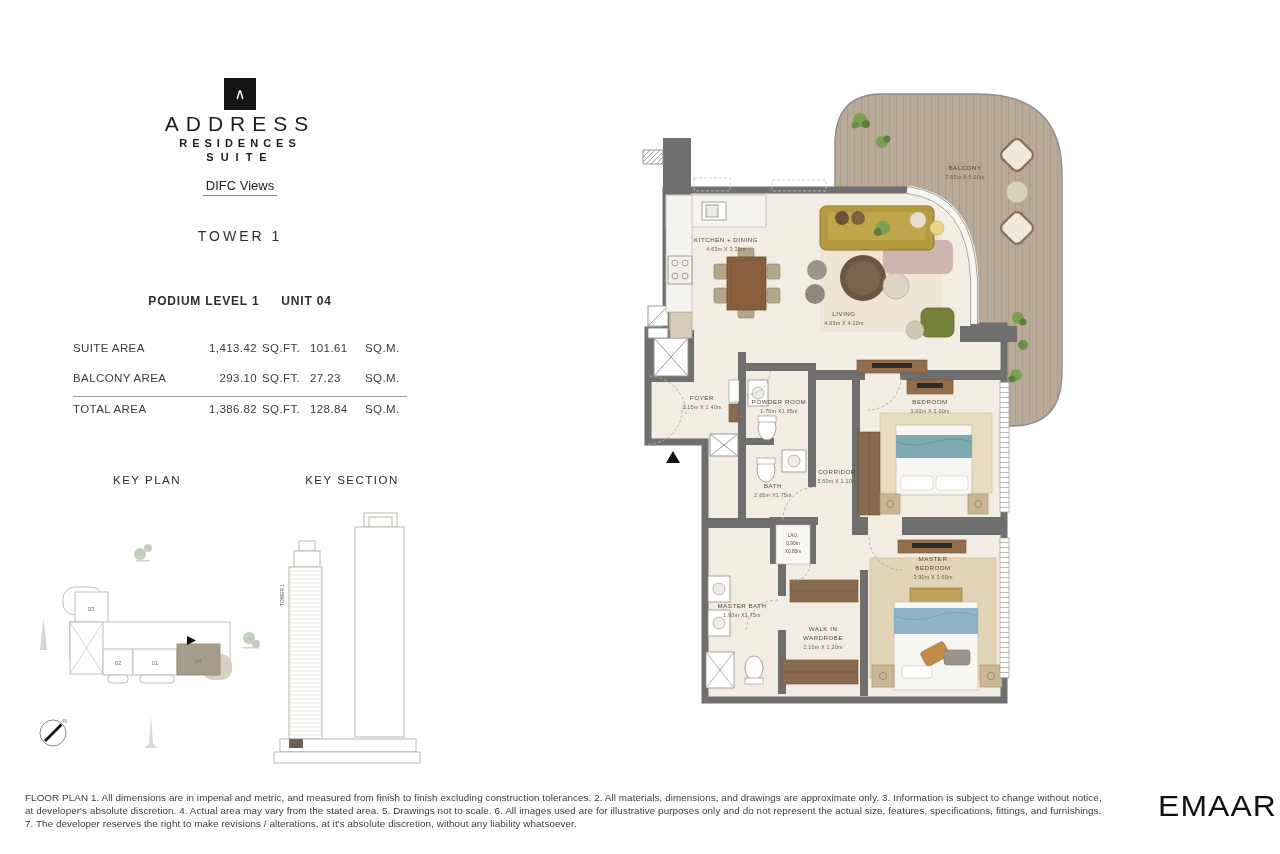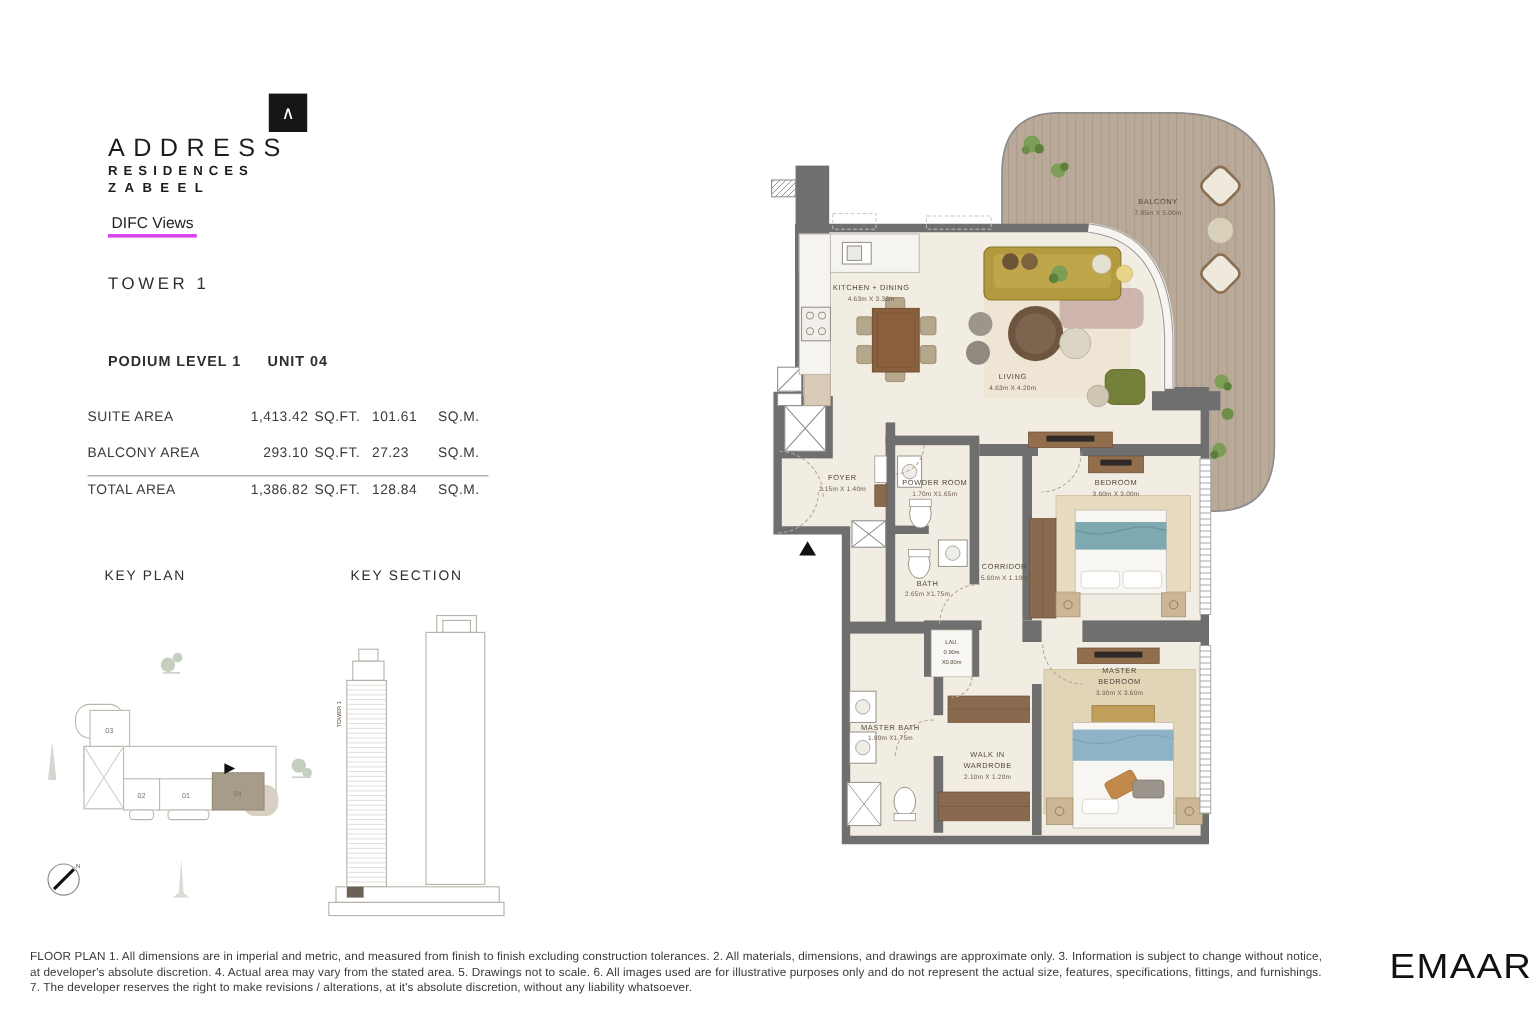--- a/index.html
+++ b/index.html
@@ -1,26 +1,26 @@
 <!DOCTYPE html>
 <html><head>
 <meta charset="utf-8">
 <style>
   html,body{margin:0;padding:0;background:#e8e8e8}
   .page{position:relative;width:1280px;height:854px;background:#ffffff;margin:0 auto;
         font-family:"Liberation Sans",sans-serif;color:#3c3c3c;overflow:hidden}
   .abs{position:absolute}
-  .ctr{}
+  .ctr{text-align:center}
   .brand-mark{left:224px;top:78px;width:32px;height:32px;background:#161616;color:#fff;
               display:flex;align-items:center;justify-content:center;font-size:15px}
   .brand-1{left:90px;top:112px;width:300px;font-size:21px;letter-spacing:7px;color:#1d1d1d;font-weight:400}
   .brand-2{left:90px;top:137px;width:300px;font-size:11px;letter-spacing:5px;color:#1d1d1d;font-weight:700}
   .brand-3{left:90px;top:151px;width:300px;font-size:11px;letter-spacing:7px;color:#1d1d1d;font-weight:700}
   .subbrand{left:90px;top:178px;width:300px;font-size:13px;color:#222}
-  .subbrand span{border-bottom:3px solid #d946ef;padding:0 3px 2px}
+  .subbrand span{border-bottom:1px solid #d946ef;padding:0 3px 2px}
   .tower{left:90px;top:228px;width:300px;font-size:14px;letter-spacing:3px;color:#2e2e2e}
   .unittype{left:90px;top:251px;width:300px;font-size:18px;letter-spacing:2.5px;color:#222}
   .levelrow{left:90px;top:294px;width:300px;font-size:12px;font-weight:700;letter-spacing:.8px;color:#2e2e2e}
   .levelrow .g{display:inline-block;width:22px}
   .arow{position:absolute;left:73px;width:334px;display:flex;align-items:baseline;
         font-size:11.5px;letter-spacing:.4px;color:#3b3b3b}
   .al{width:120px}.af{width:64px;text-align:right}.afu{width:48px;padding-left:5px}
   .am{width:50px;text-align:left}.amu{padding-left:5px}
   .divider{left:73px;top:396px;width:334px;height:1px;background:#9d9d9d}
   .keytitle{font-size:11.5px;letter-spacing:1.5px;color:#2e2e2e}
@@ -32,21 +32,21 @@
   svg text.kp{font-size:6px;fill:#7b756b;text-anchor:middle;font-family:"Liberation Sans",sans-serif}
 </style>
 </head>
 <body>
 
 <div class="page">
 
   <div class="abs brand-mark">∧</div>
   <div class="abs ctr brand-1">ADDRESS</div>
   <div class="abs ctr brand-2">RESIDENCES</div>
-  <div class="abs ctr brand-3">ZABEEL</div>
+  <div class="abs ctr brand-3">SUITE</div>
   <div class="abs ctr subbrand"><span>DIFC Views</span></div>
   <div class="abs ctr tower">TOWER 1</div>
   <div class="abs ctr levelrow">
     <span>PODIUM LEVEL 1</span><span class="g"></span><span>UNIT 04</span>
   </div>
 
   <div class="arow" style="top:342px">
     <span class="al">SUITE AREA</span>
     <span class="af">1,413.42</span>
     <span class="afu">SQ.FT.</span>

